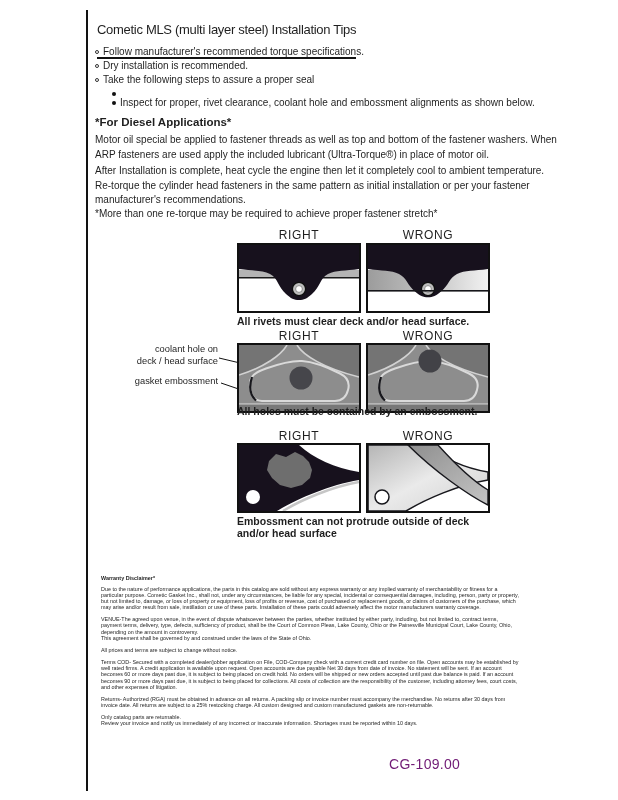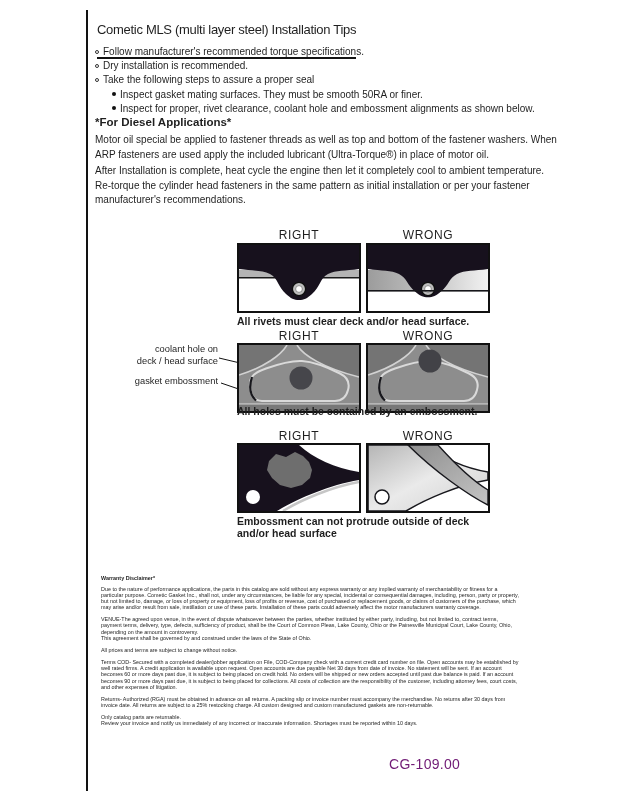--- a/index.html
+++ b/index.html
@@ -68,31 +68,31 @@
     <div class="brow">
       <span class="mk open"></span>
       <span>Dry installation is recommended.</span>
     </div>
     <div class="brow">
       <span class="mk open"></span>
       <span>Take the following steps to assure a proper seal</span>
     </div>
     <div class="brow sub">
       <span class="mk fill"></span>
-      <span>Inspect gasket mating surfaces.  They must be smooth 50RA or finer.</span>
     </div>
     <div class="brow sub">
       <span class="mk fill"></span>
       <span>Inspect for proper, rivet clearance, coolant hole and embossment alignments as shown below.</span>
     </div>
   </div>
 
   <div class="h2">*For Diesel Applications*</div>
   <div class="para p1">Motor oil special be applied to fastener threads as well as top and bottom of the fastener washers. When ARP fasteners are used apply the included lubricant (Ultra-Torque®) in place of motor oil.</div>
   <div class="para p2">After Installation is complete, heat cycle the engine then let it completely cool to ambient temperature. Re-torque the cylinder head fasteners in the same pattern as initial installation or per your fastener manufacturer's recommendations.</div>
+  <div class="para p3">*More than one re-torque may be required to achieve proper fastener stretch*</div>
 
   <div class="dlabel" style="left:237px;top:228px;">RIGHT</div>
   <div class="dlabel" style="left:366px;top:228px;">WRONG</div>
 
   <div class="dbox" style="left:237px;top:243px;">
     <svg viewBox="0 0 120 66">
       <rect y="25" width="120" height="8" fill="#b4b4b4"></rect>
       <rect y="32" width="120" height="1.5" fill="#1a1a1a"></rect>
       <path d="M0,0 H120 V24 C106,26 97,25 89,29 C81,33 81,42 73,49 C68,53.5 65,55 60,55 C55,55 52,53.5 47,49 C39,42 39,33 31,29 C23,25 14,26 0,24 Z" fill="var(--diagram_black)"></path>
       <circle cx="60" cy="44" r="6.6" fill="#bdbdbd" stroke="#0e0e0e" stroke-width="1.3"></circle>

